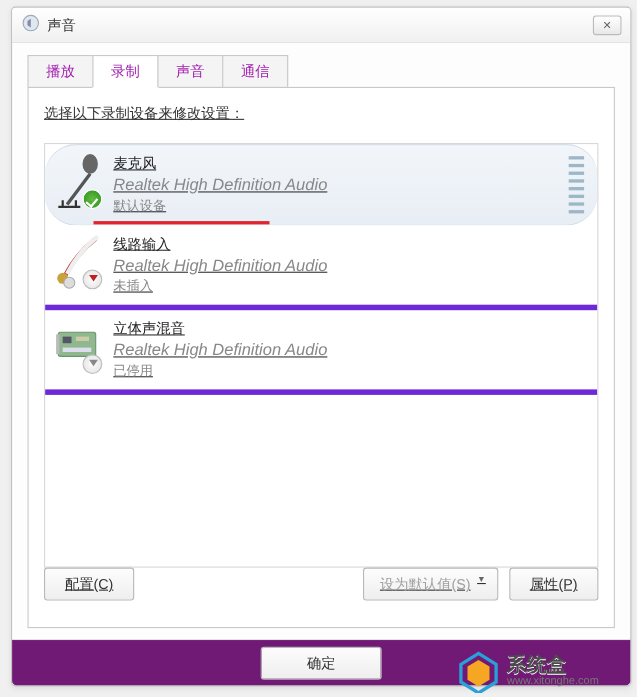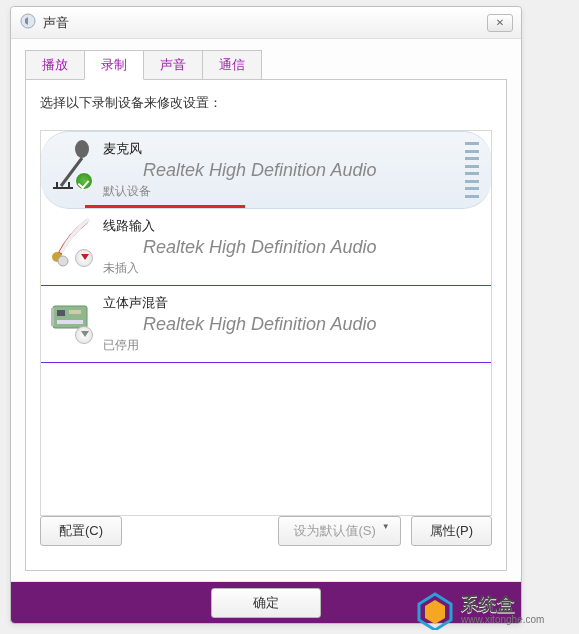--- a/index.html
+++ b/index.html
@@ -8,21 +8,21 @@
   background: #f0f0f0;
   font-size: 12px;
   color: #333;
   width: 579px;
   height: 634px;
   position: relative;
 }
 .dialog {
   position: absolute;
   left: 10px; top: 6px;
-  width: 512px;
+  width: 564px;
   height: 618px;
   background: #fdfdfd;
   border: 1px solid #c0c0c0;
   border-radius: 4px;
   box-shadow: 0 2px 6px rgba(0,0,0,0.08);
   display: flex;
   flex-direction: column;
 }
 .titlebar {
   height: 32px;
@@ -72,54 +72,55 @@
   border-bottom: 1px solid #fff;
   z-index: 2;
 }
 .tab-panel {
   flex: 1;
   margin: 0 14px 10px 14px;
   border: 1px solid #c8c8c8;
   background: #fff;
   position: relative;
   padding: 14px;
+  text-decoration: underline;
 }
 .instruct {
   font-size: 13px;
   color: #333;
   margin-bottom: 18px;
 }
 .device-list {
   border: 1px solid #d8d8d8;
   height: 386px;
   overflow: auto;
   background: #fff;
 }
 .device {
   display: flex;
   padding: 6px 8px;
-  border-bottom: 1px solid #6d28d9;
+  border-bottom: 5px solid #6d28d9;
   cursor: default;
   position: relative;
 }
 .device.selected {
   background: linear-gradient(#f2f6fa,#e8eef5);
   border-top: 1px solid #d0dce8;
   border-bottom: 1px solid #d0dce8;
   border-radius: 28px;
 }
 .dev-icon {
   width: 46px; height: 54px;
   margin-right: 8px;
   position: relative;
   flex-shrink: 0;
 }
 .dev-text { padding: 2px 0; flex: 1; }
 .dev-name { font-size: 13px; color: #222; }
-.dev-sub  { font-size: 18px; color: #888; font-style: italic; margin-top: 2px; margin-left: 40px;}
+.dev-sub  { font-size: 15px; color: #888; font-style: italic; margin-top: 2px;}
 .dev-status { font-size: 12px; color: #888; margin-top: 2px;}
 .vu {
   width: 14px;
   margin-left: auto;
   margin-right: 4px;
   display:flex; flex-direction:column; justify-content:space-between;
   padding: 4px 0;
 }
 .vu div { height:3px; background:#9db7c8; }
 .underline-red {

